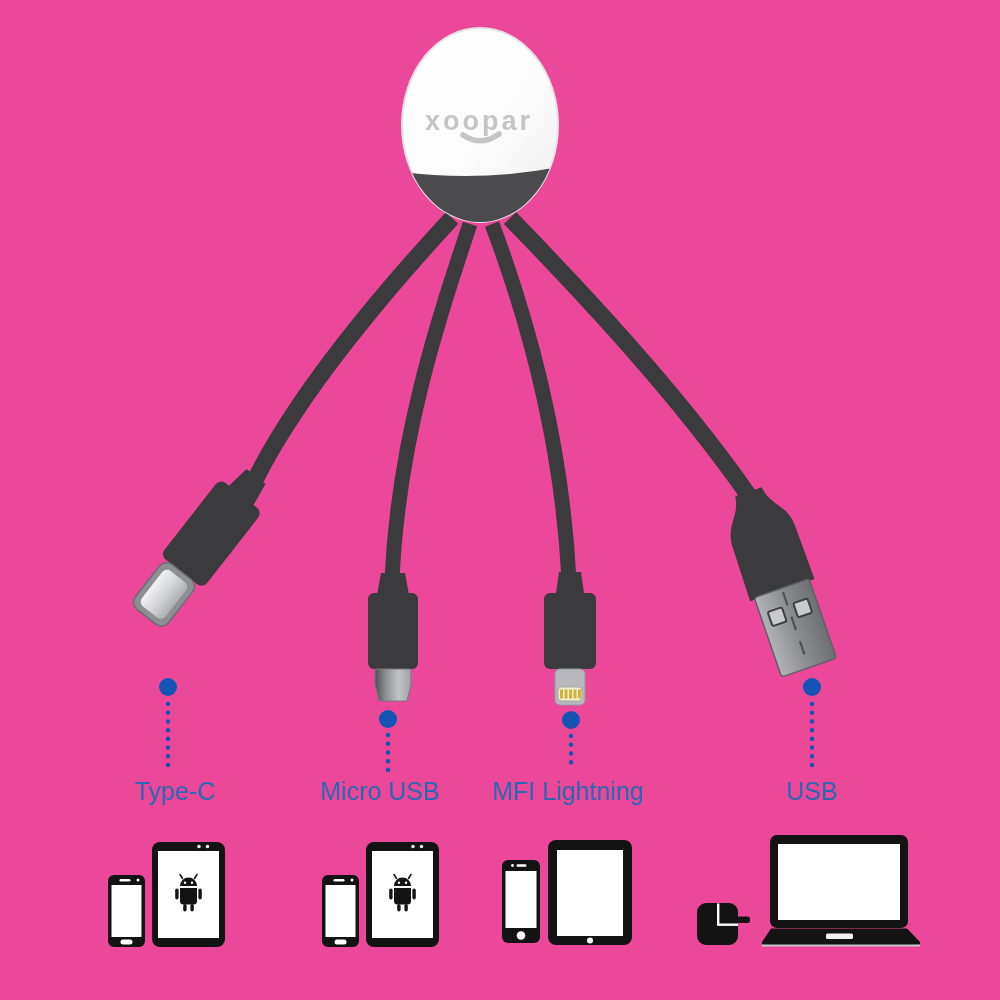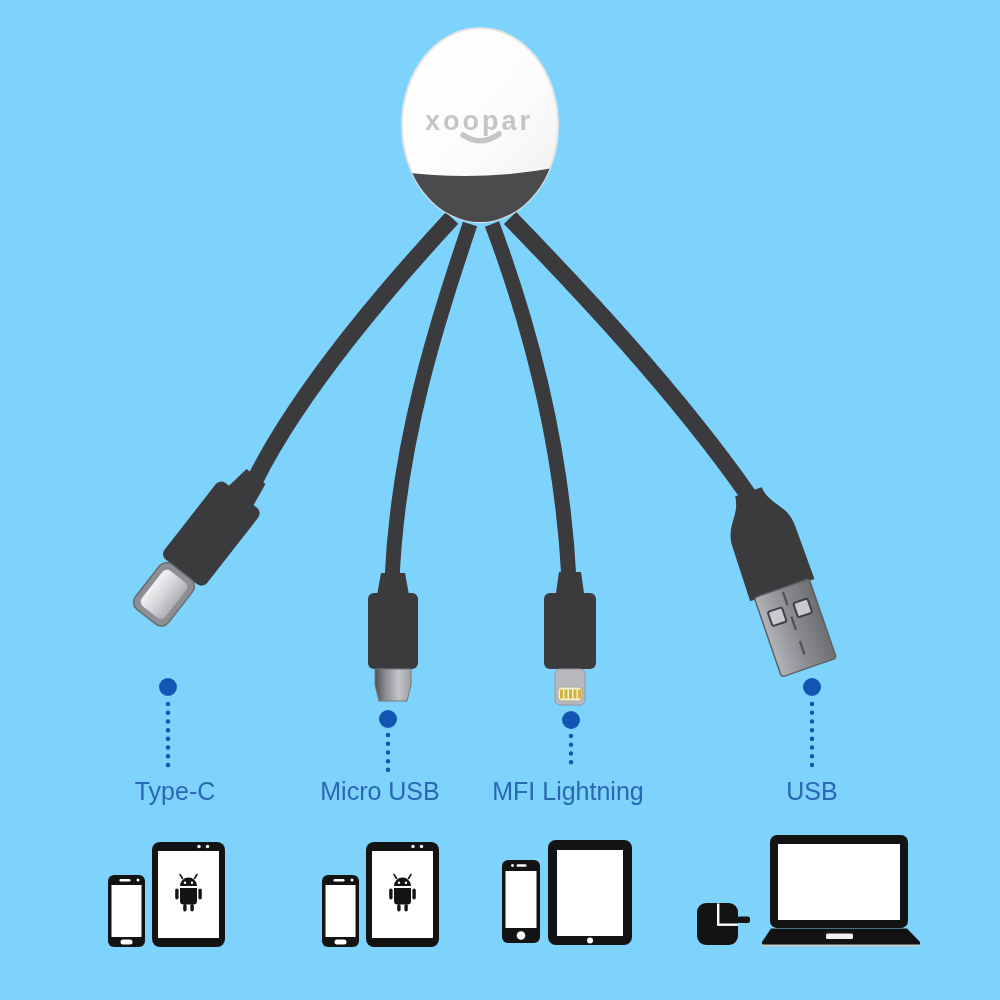--- a/index.html
+++ b/index.html
@@ -1,16 +1,16 @@
 <!DOCTYPE html>
 <html style="--label_text: #2a68b4; --pointer_dot: #1255b4; --cable_dark: #3b3b3d; --head_shell: #ffffff; --head_base: #4b4b4d; --logo_gray: #c5c5c5; --metal_silver: #a7a8ac; --lightning_contact_gold: #d1b23e; --device_icon_black: #131313;"><head>
 <meta charset="utf-8">
 <style>
   html,body{margin:0;padding:0;background:#fff;}
-  .canvas{position:relative;width:1000px;height:1000px;background:#7dd3fc;overflow:hidden;
+  .canvas{position:relative;width:1000px;height:1000px;background:#ec4899;overflow:hidden;
           font-family:"Liberation Sans",sans-serif;}
   svg{position:absolute;left:0;top:0;}
   text{font-family:"Liberation Sans",sans-serif;}
   .cable{stroke:var(--cable_dark,#3b3b3d);fill:none;}
   .dark{fill:var(--cable_dark,#3b3b3d);}
   .pdot{fill:var(--pointer_dot,#1255b4);}
   .leader{stroke:var(--pointer_dot,#1255b4);stroke-width:4.4;stroke-linecap:round;
           stroke-dasharray:0.1 8.6;fill:none;}
   .label{font-size:25px;fill:var(--label_text,#2a68b4);text-anchor:middle;}
   .logo{font-size:27px;font-weight:bold;letter-spacing:3px;fill:var(--logo_gray,#c5c5c5);

